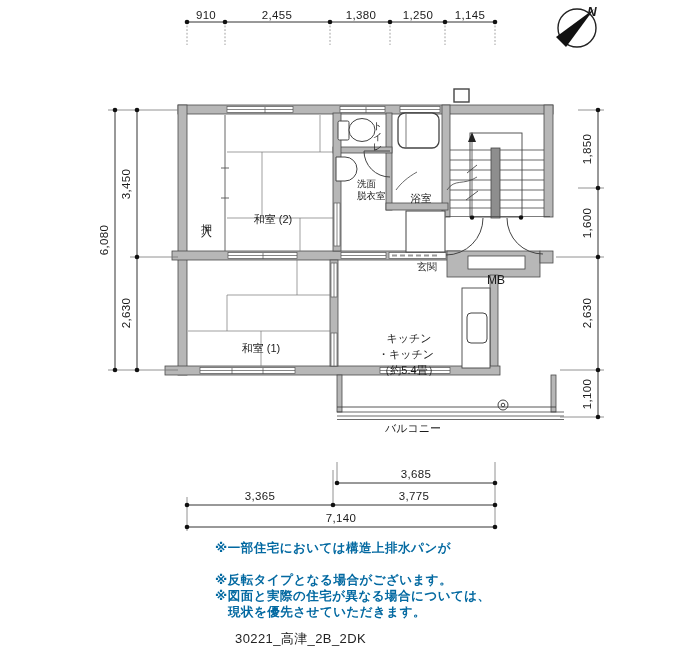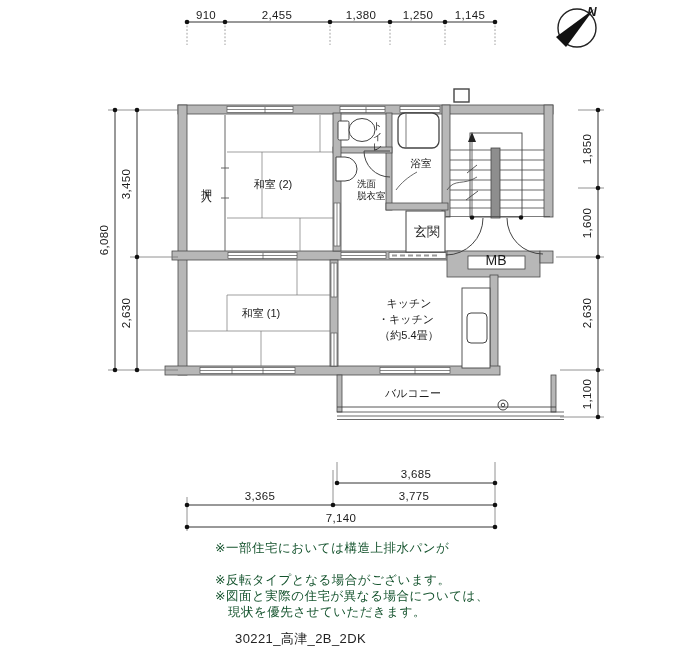--- a/index.html
+++ b/index.html
@@ -3,25 +3,25 @@
 <meta charset="utf-8">
 <style>
   html,body{margin:0;padding:0;background:#fff;}
   #canvas{position:relative;width:700px;height:650px;background:#fff;overflow:hidden;
           font-family:"Liberation Sans","DejaVu Sans",sans-serif;color:#1b1b1b;}
   #plan-svg{position:absolute;left:0;top:0;z-index:1;}
   .lbl{position:absolute;z-index:2;white-space:nowrap;color:#1b1b1b;}
   .ctr{transform:translate(-50%,-50%);}
   .dim{font-size:11.5px;letter-spacing:.3px;}
   .rot{transform:translate(-50%,-50%) rotate(-90deg);}
-  .room{font-size:11px;font-weight:500;}
+  .room{font-size:11px;font-weight:500;margin-top:35px;}
   .room-sm{font-size:9.5px;font-weight:500;}
   .vtext{writing-mode:vertical-rl;text-orientation:upright;letter-spacing:2px;}
-  .note{position:absolute;z-index:2;font-size:12.5px;font-weight:400;letter-spacing:.5px;
-        color:#14532d;white-space:pre;}
+  .note{position:absolute;z-index:2;font-size:12.5px;font-weight:700;letter-spacing:.5px;
+        color:#0369a1;white-space:pre;}
   .footer{position:absolute;z-index:2;font-size:13px;font-weight:500;letter-spacing:.4px;color:#222;}
   .compass-n{font-size:13px;font-style:italic;font-weight:600;}
 </style>
 </head>
 <body>
 
 <div id="canvas">
 
 <svg id="plan-svg" width="700" height="650" viewBox="0 0 700 650">
 
@@ -195,22 +195,22 @@
   <div class="lbl ctr dim" style="left:260px;top:496px">3,365</div>
   <div class="lbl ctr dim" style="left:414px;top:496px">3,775</div>
   <div class="lbl ctr dim" style="left:341px;top:518px">7,140</div>
 
   <div class="lbl ctr room vtext" style="left:206px;top:182px">押入</div>
   <div class="lbl ctr room" style="left:273px;top:184px">和室 (2)</div>
   <div class="lbl ctr room-sm vtext" style="left:377px;top:131px;letter-spacing:0">トイレ</div>
   <div class="lbl room-sm" style="left:357px;top:178px">洗面</div>
   <div class="lbl room-sm" style="left:357px;top:190px">脱衣室</div>
   <div class="lbl ctr room" style="left:421px;top:164px;font-size:10.5px">浴室</div>
-  <div class="lbl ctr room" style="left:427px;top:232px;font-size:13px">玄関</div>
-  <div class="lbl ctr" style="left:496px;top:260px;font-size:14px">MB</div>
+  <div class="lbl ctr room" style="left:427px;top:232px;font-size:10px">玄関</div>
+  <div class="lbl ctr" style="left:496px;top:280px;font-size:12px">MB</div>
   <div class="lbl ctr room" style="left:261px;top:313px">和室 (1)</div>
   <div class="lbl ctr room" style="left:409px;top:303px">キッチン</div>
   <div class="lbl ctr room" style="left:406px;top:319px">・キッチン</div>
   <div class="lbl ctr room" style="left:409px;top:335px">（約5.4畳）</div>
   <div class="lbl ctr room" style="left:413px;top:393px">バルコニー</div>
 
   <div class="lbl ctr compass-n" style="left:592px;top:11px">N</div>
 
   <div class="note" style="left:215px;top:540px">※一部住宅においては構造上排水パンが</div>
   <div class="note" style="left:215px;top:572px">※反転タイプとなる場合がございます。</div>

